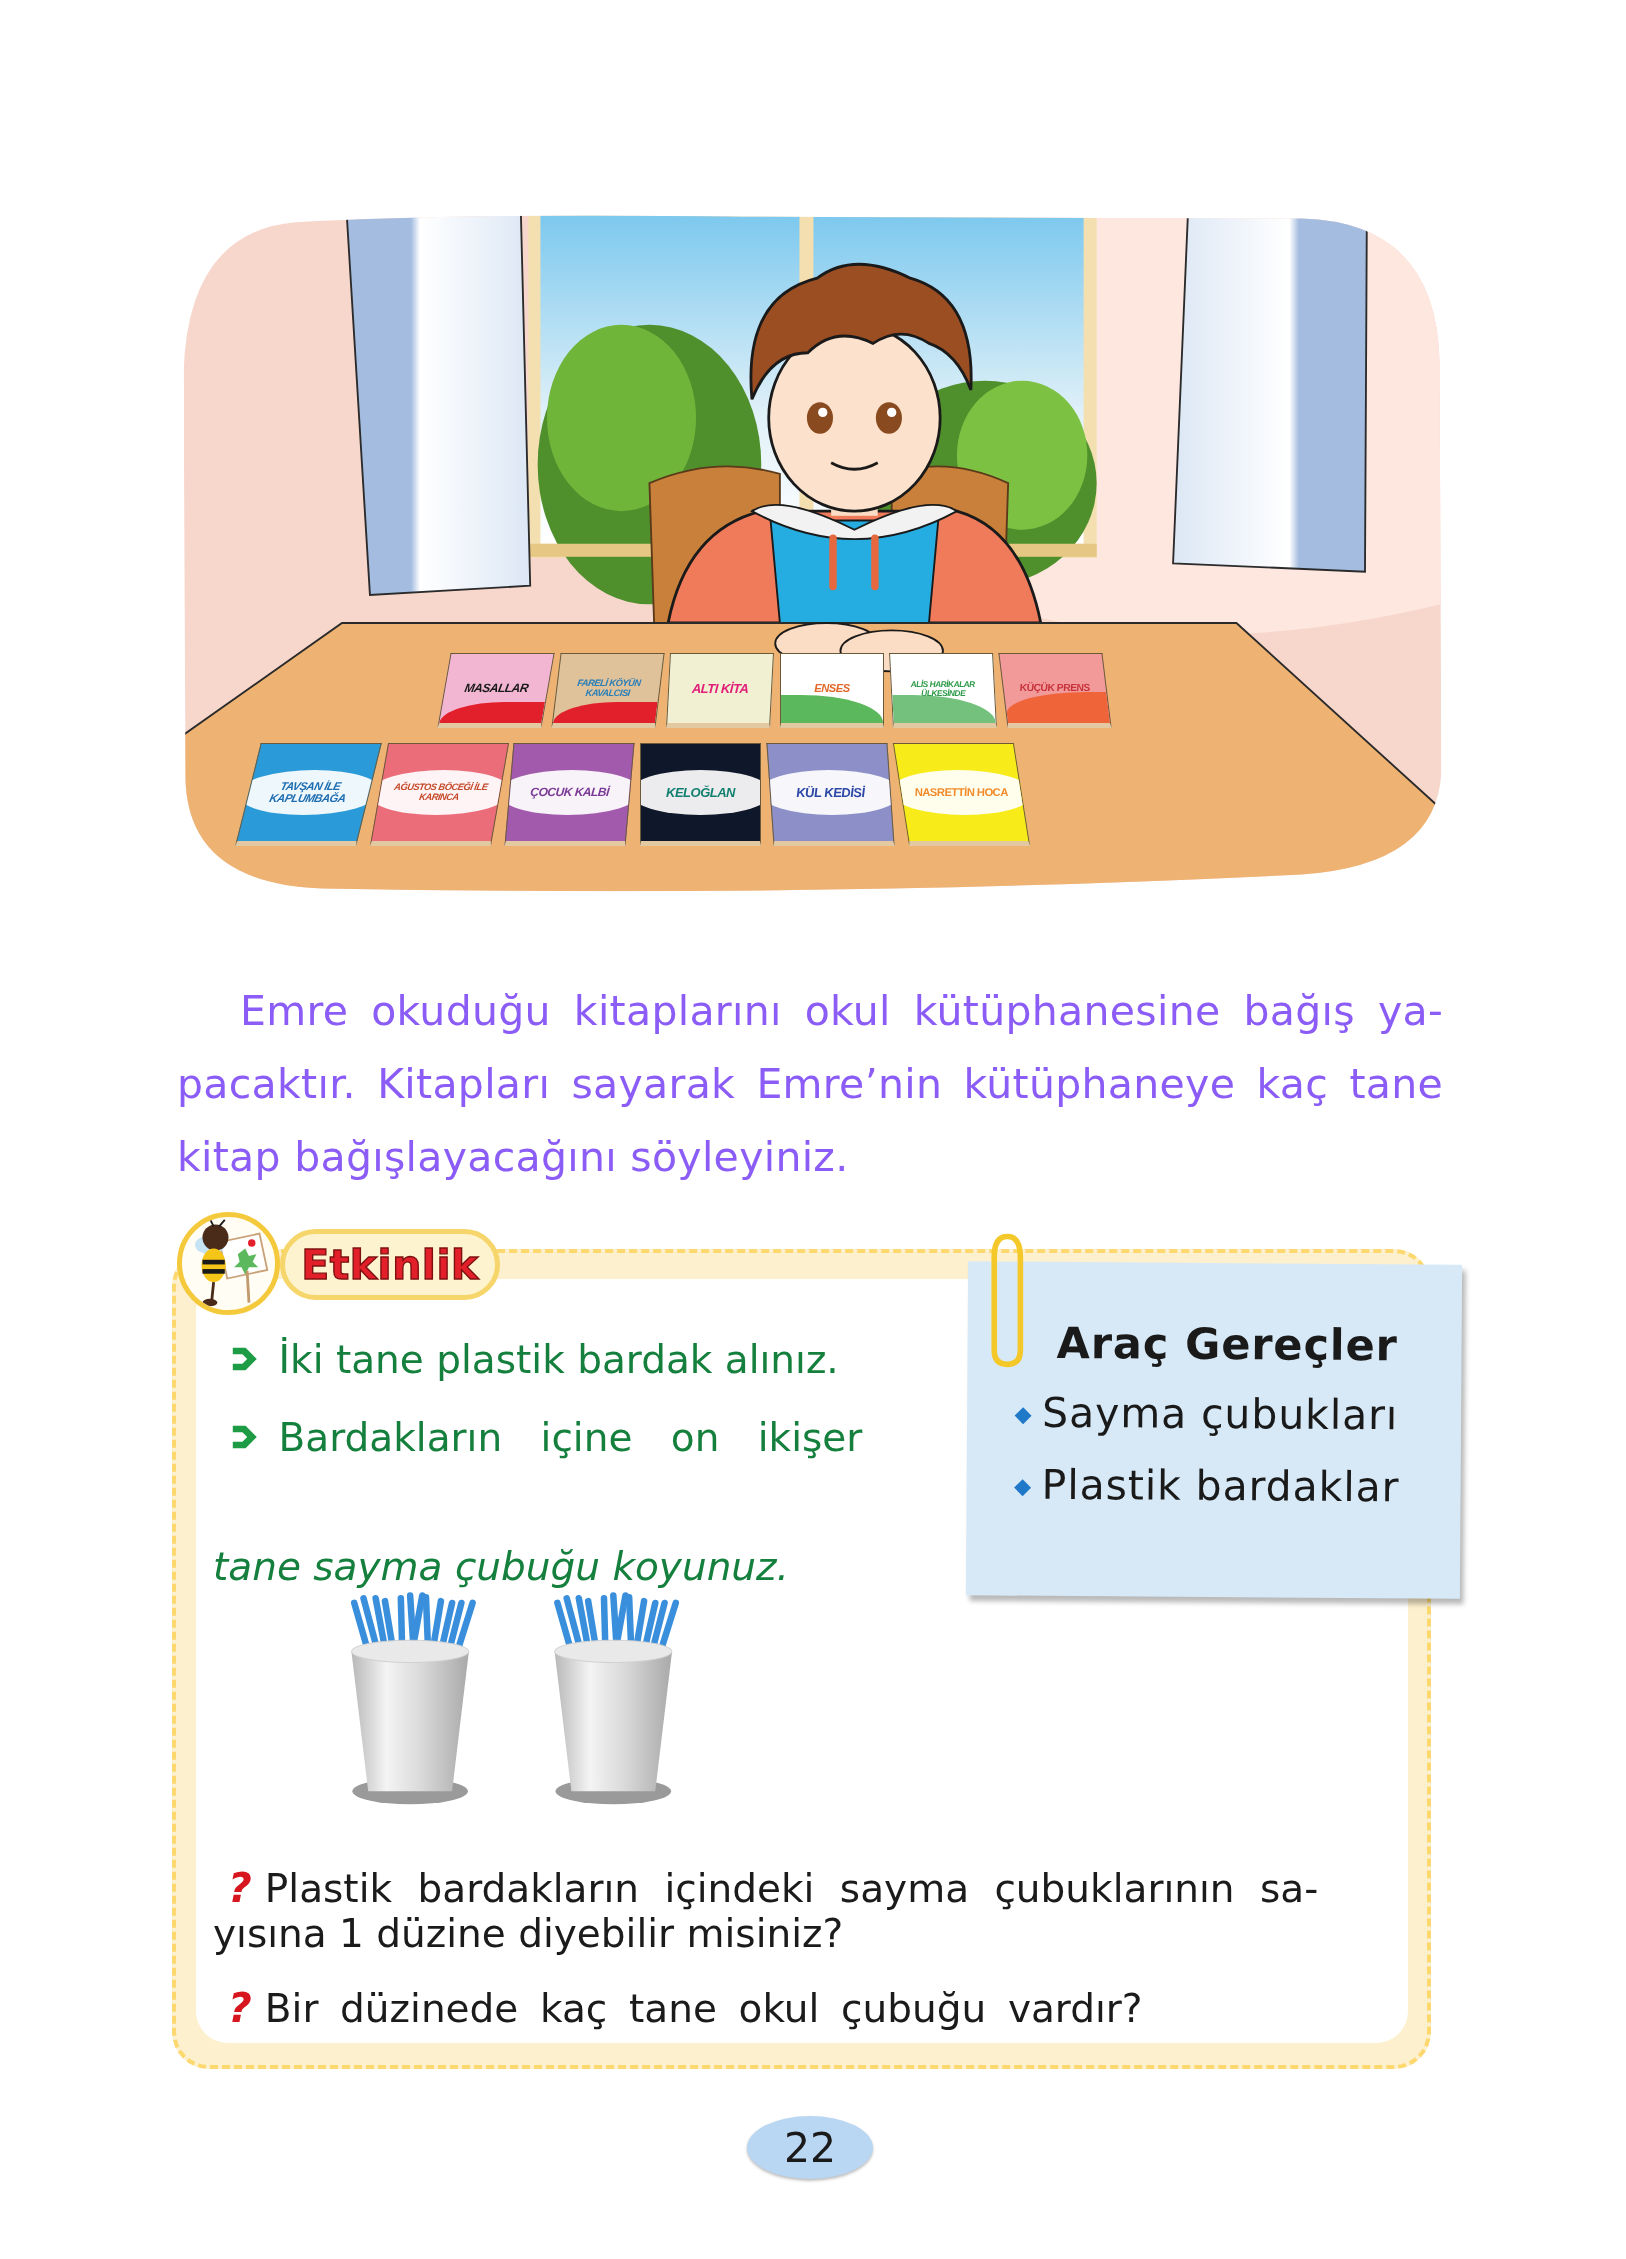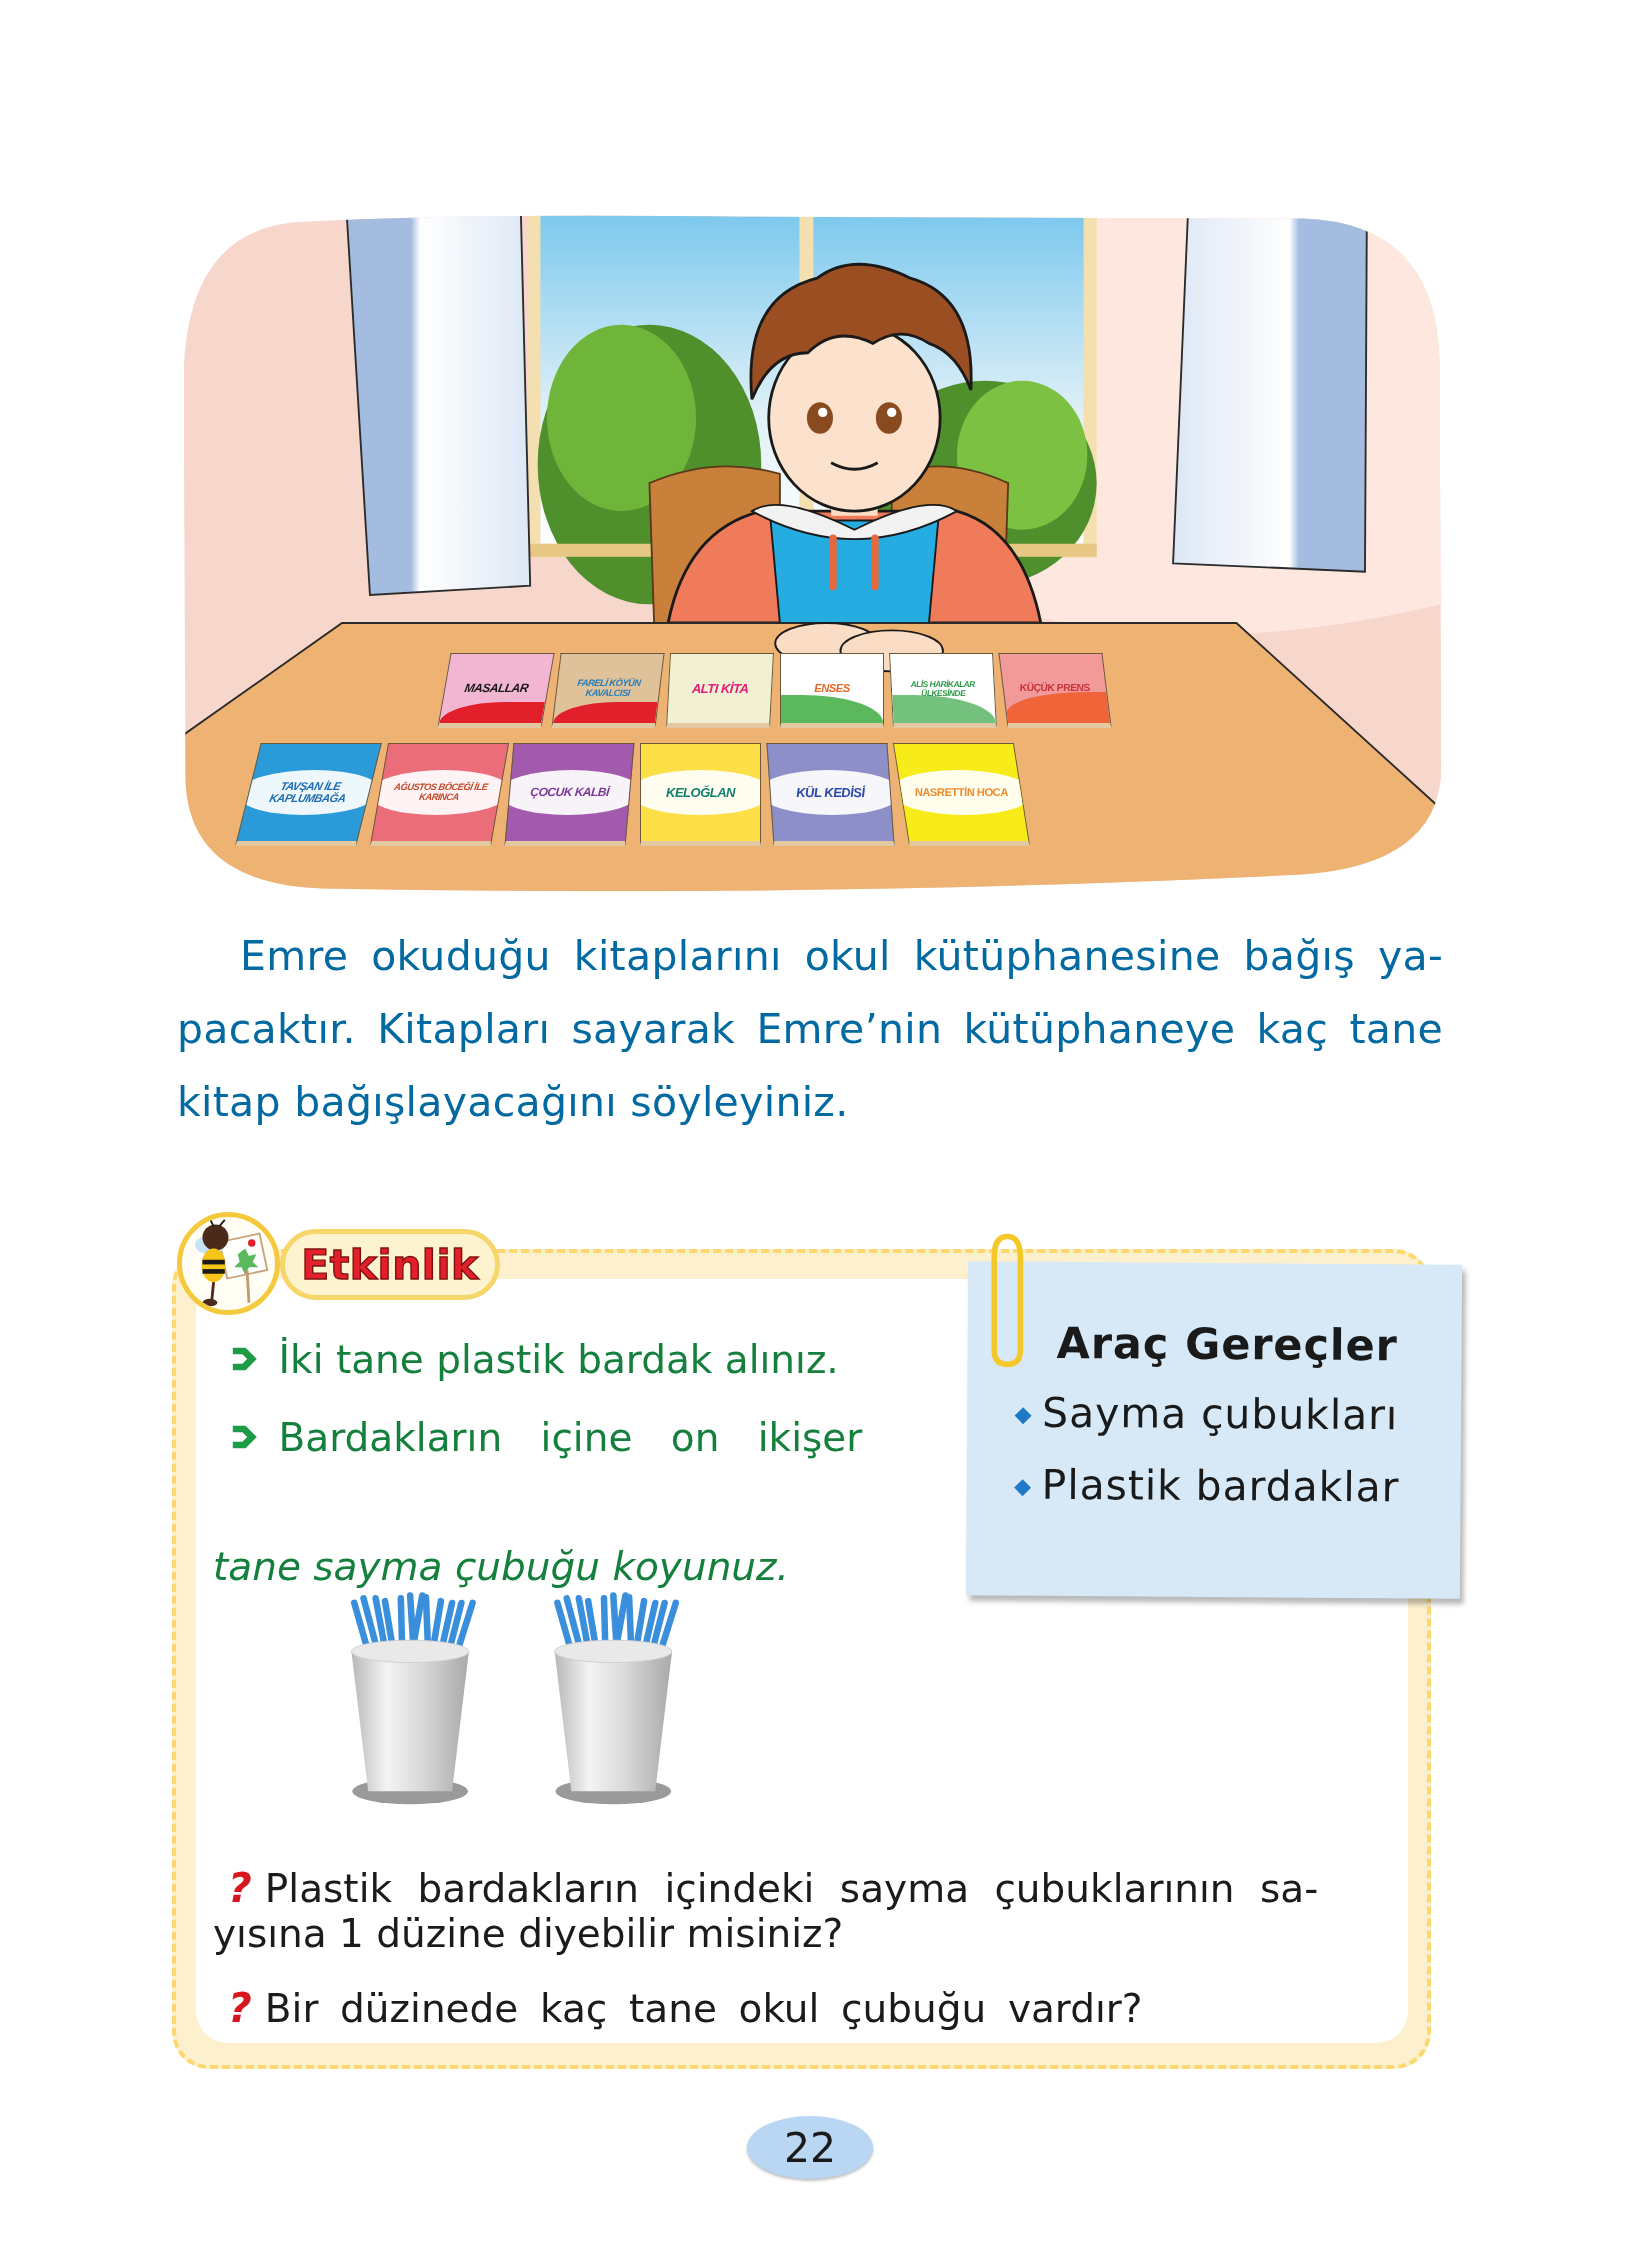--- a/index.html
+++ b/index.html
@@ -6,21 +6,21 @@
   body { width:1627px; height:2260px; position:relative; overflow:hidden; font-family:"DejaVu Sans", sans-serif; color:#1a1a1a; }
 
   
   .scene { position:absolute; left:183px; top:213px; width:1259px; height:682px; }
   .scene svg { display:block; }
   .book { position:absolute; box-sizing:border-box; border:1.9px solid #6b5a3a; border-bottom:5.6px solid #e2c9a1; overflow:hidden; display:flex; align-items:center; justify-content:center; text-align:center; font-family:"Liberation Sans", sans-serif; font-weight:bold; font-style:italic; line-height:1.05; letter-spacing:-0.5px; }
   .book span { position:relative; z-index:2; padding:0 3.7px; }
   .book .swirl { position:absolute; left:-10%; width:120%; height:46%; border-radius:50%; background:#ffffff; opacity:.92; z-index:1; }
 
   
-  .para { position:absolute; left:177px; top:920px; width:1266px; font-family:"DejaVu Sans", sans-serif; font-size:41px; line-height:73px; text-align:justify; color:#0369a1; letter-spacing:0.3px; }
+  .para { position:absolute; left:177px; top:975px; width:1266px; font-family:"DejaVu Sans", sans-serif; font-size:41px; line-height:73px; text-align:justify; color:#8b5cf6; letter-spacing:0.3px; }
   .para .line { display:block; text-align:justify; text-align-last:justify; white-space:nowrap; }
   .para .line.last { text-align-last:left; }
   .para .indent { padding-left:63px; }
 
   
   .frame { position:absolute; left:172px; top:1249px; width:1259px; height:820px; border-radius:37px; background:#fdf0cf; }
   .frame-dash { position:absolute; left:172px; top:1249px; width:1259px; height:820px; box-sizing:border-box; border:4.7px dashed #fcd86f; border-radius:37px; }
   .frame-inner { position:absolute; left:196px; top:1279px; width:1212px; height:764px; background:#ffffff; border-radius:32px; }
 
   .badge { position:absolute; left:280px; top:1229px; width:220px; height:71px; border-radius:37px; background:#fdf3cf; border:5.6px solid #f6d66b; box-sizing:border-box; display:flex; align-items:center; justify-content:center; }
@@ -143,21 +143,21 @@
     <span>TAVŞAN İLE KAPLUMBAĞA</span>
   </div>
   <div class="book" style="left:196px;top:530px;width:121px;height:103px;background:#ec6d7a;color:#c44a2a;font-size:9.3px;transform:skewX(-10deg);">
     <div class="swirl" style="top:27%;"></div>
     <span>AĞUSTOS BÖCEĞİ İLE KARINCA</span>
   </div>
   <div class="book" style="left:326px;top:530px;width:121px;height:103px;background:#a25aad;color:#7b3a96;font-size:12px;transform:skewX(-5deg);">
     <div class="swirl" style="top:27%;"></div>
     <span>ÇOCUK KALBİ</span>
   </div>
-  <div class="book" style="left:457px;top:530px;width:121px;height:103px;background:#fde047;color:#12806f;font-size:13px;">
+  <div class="book" style="left:457px;top:530px;width:121px;height:103px;background:#0f172a;color:#12806f;font-size:13px;">
     <div class="swirl" style="top:27%;"></div>
     <span>KELOĞLAN</span>
   </div>
   <div class="book" style="left:587px;top:530px;width:121px;height:103px;background:#8c8fc8;color:#2d48a6;font-size:13px;transform:skewX(4deg);">
     <div class="swirl" style="top:27%;"></div>
     <span>KÜL KEDİSİ</span>
   </div>
   <div class="book" style="left:718px;top:530px;width:121px;height:103px;background:#f7ec1a;color:#f08a2a;font-size:11.2px;transform:skewX(9deg);">
     <div class="swirl" style="top:27%;"></div>
     <span>NASRETTİN HOCA</span>

